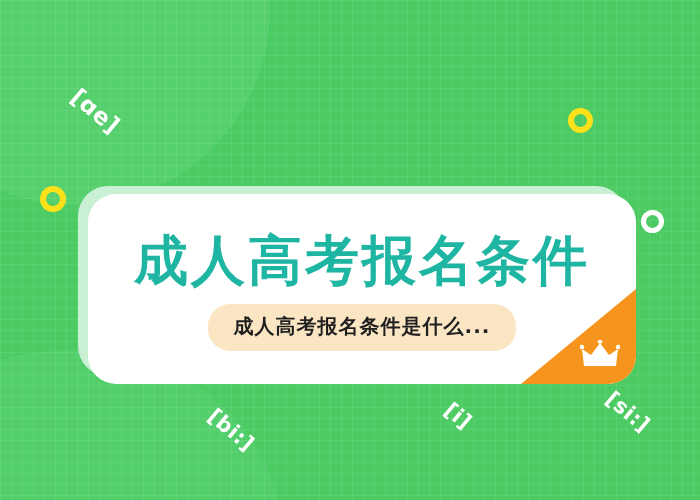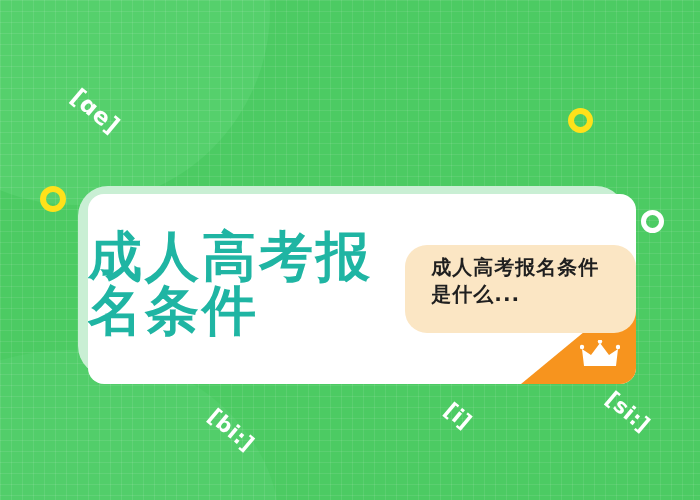--- a/index.html
+++ b/index.html
@@ -97,46 +97,46 @@
     width:548px; height:190px;
     background:#C9EFD4;
     border-radius:30px;
     z-index:7;
   }
   .card {
     position:absolute;
     left:88px; top:194px;
     width:548px; height:190px;
     background:#FFFFFF;
-    border-radius:16px;
+    border-radius:28px;
     overflow:hidden;
     z-index:8;
     display:flex;
-    flex-direction:row;
+    flex-direction:column;
     align-items:center;
     justify-content:center;
   }
 
   .card-title {
     color:#1FB5A3;
     font-size:54px;
     font-weight:700;
     letter-spacing:3px;
     line-height:1;
     margin-top:6px;
     margin-bottom:16px;
     font-family:"DejaVu Sans", "Liberation Sans", sans-serif;
     position:relative;
     z-index:3;
   }
 
   .card-subpill {
     background:#FBE6C4;
     border-radius:22px;
-    padding:9px 26px 25px;
+    padding:9px 26px 11px;
     position:relative;
     z-index:3;
   }
   .card-subpill-text {
     color:#1F1F1F;
     font-size:20px;
     font-weight:700;
     letter-spacing:1px;
     font-family:"DejaVu Sans", "Liberation Sans", sans-serif;
   }

